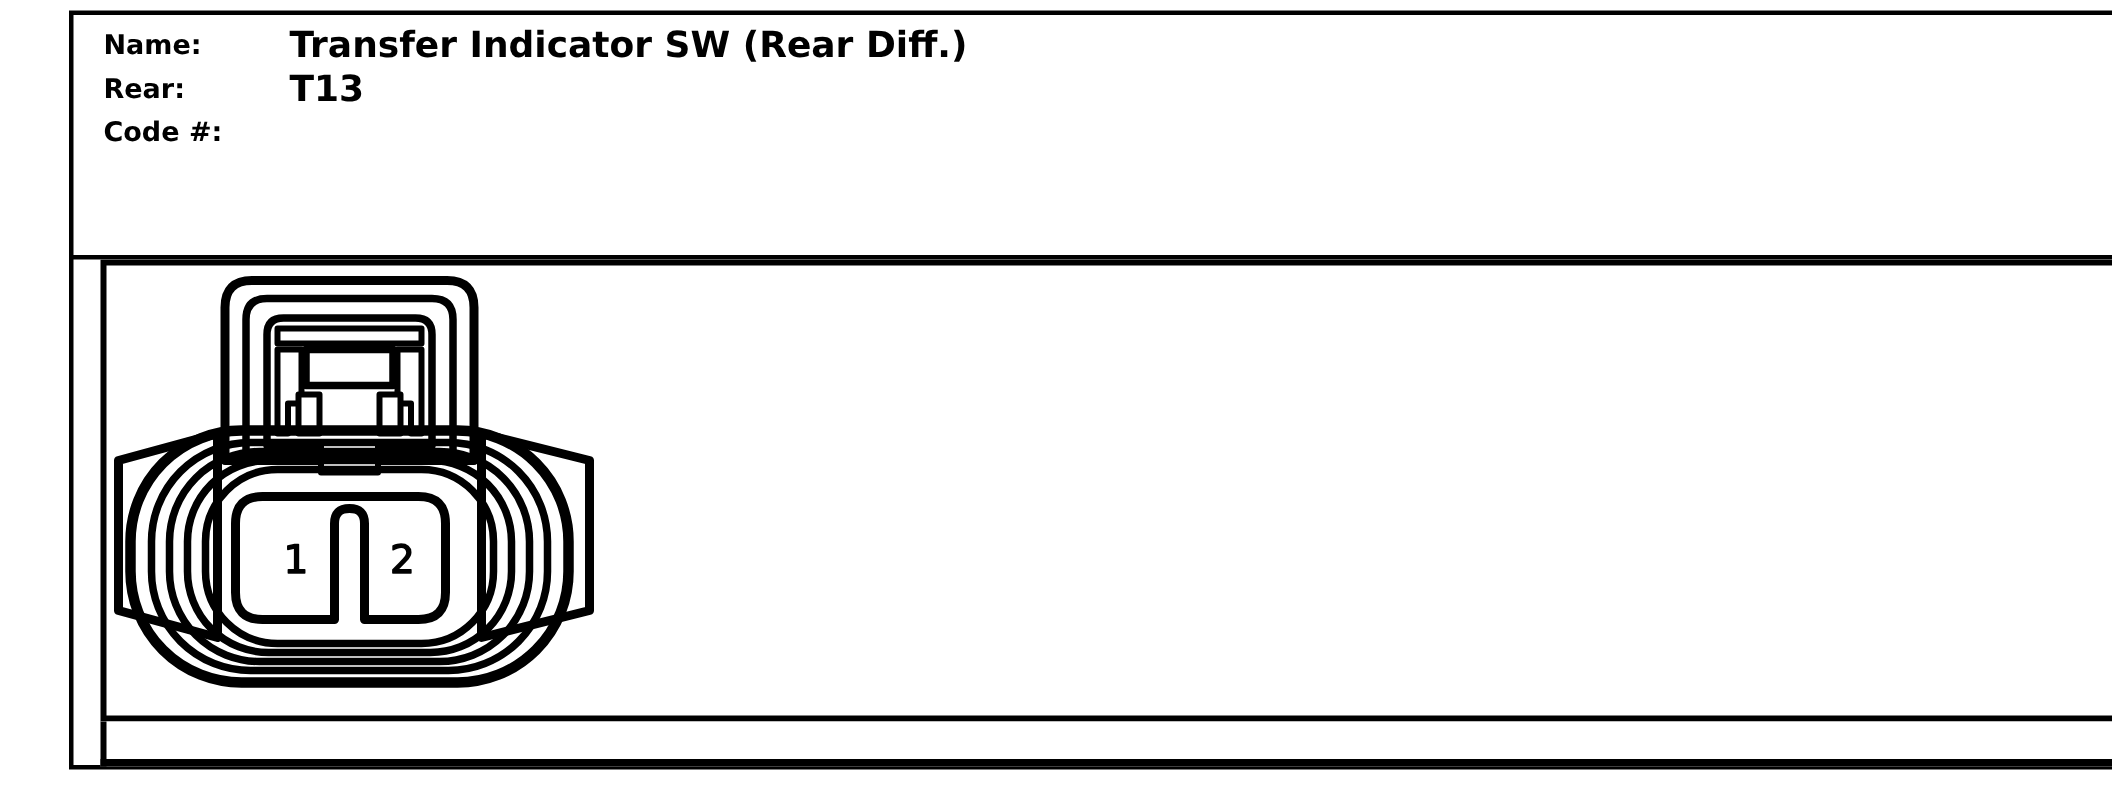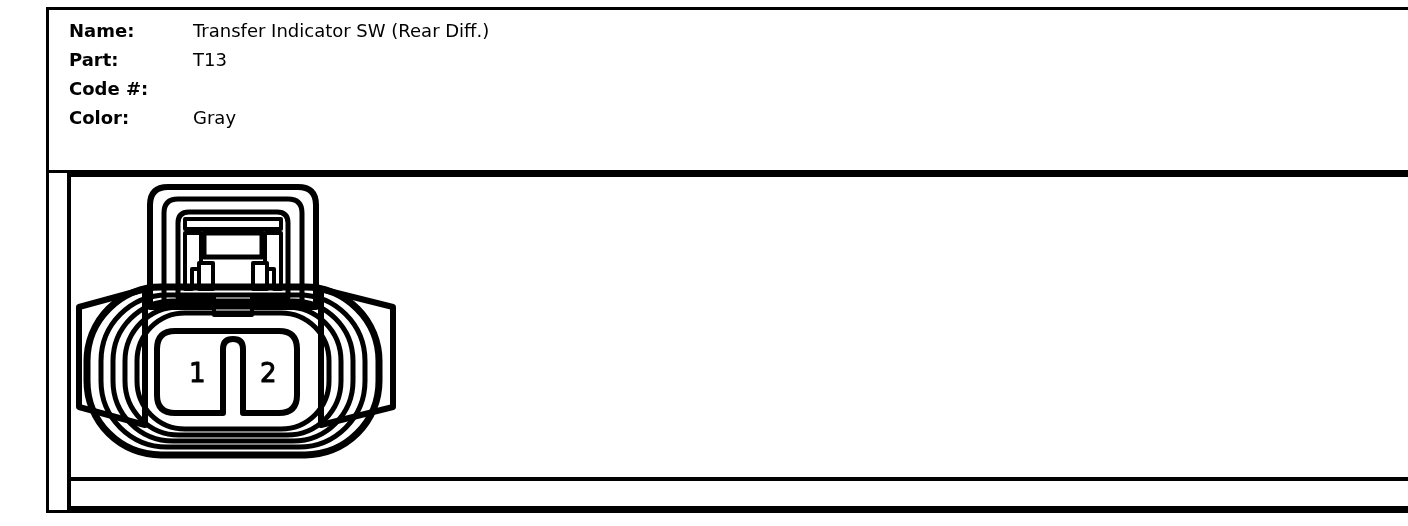--- a/index.html
+++ b/index.html
@@ -52,22 +52,22 @@
     top: 0px;
     font-weight: bold;
     font-size: 18px;
     color: #000000;
     letter-spacing: 0px;
   }
   .info-value {
     position: absolute;
     left: 124px;
     top: 0px;
-    font-weight: normal;
-    font-size: 18px;
+    font-weight: bold;
+    font-size: 24px;
     color: #000000;
   }
 
   
   .header-divider {
     position: absolute;
     left: 17px;
     top: 170px;
     width: 1379px;
     height: 3px;
@@ -121,32 +121,28 @@
   <div class="outer-frame"></div>
 
   <div class="info-block">
 
     <div class="info-row">
       <span class="info-label">Name:</span>
       <span class="info-value">Transfer Indicator SW (Rear Diff.)</span>
     </div>
 
     <div class="info-row">
-      <span class="info-label">Part:</span>
+      <span class="info-label">Rear:</span>
       <span class="info-value">T13</span>
     </div>
 
     <div class="info-row">
       <span class="info-label">Code #:</span>
     </div>
 
-    <div class="info-row">
-      <span class="info-label">Color:</span>
-      <span class="info-value">Gray</span>
-    </div>
 
   </div>
 
   <div class="header-divider"></div>
 
   <div class="figure-box">
 
     <svg class="connector-svg" width="1342" height="300" viewBox="0 0 1342 300">
 
       <g fill="none" stroke="#000000" stroke-linejoin="round" stroke-linecap="round">

